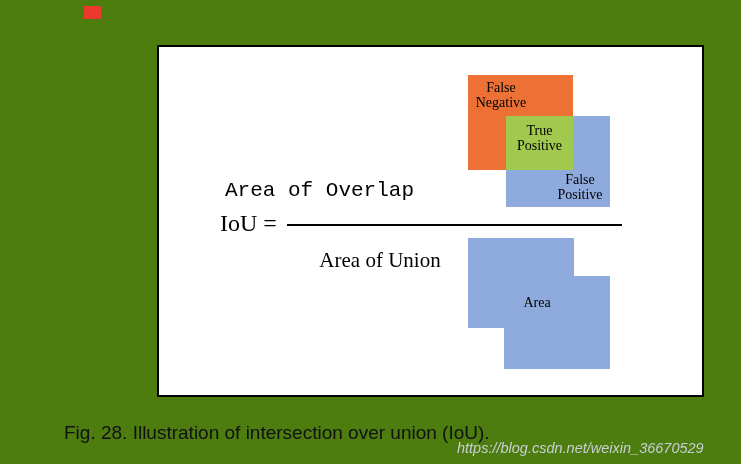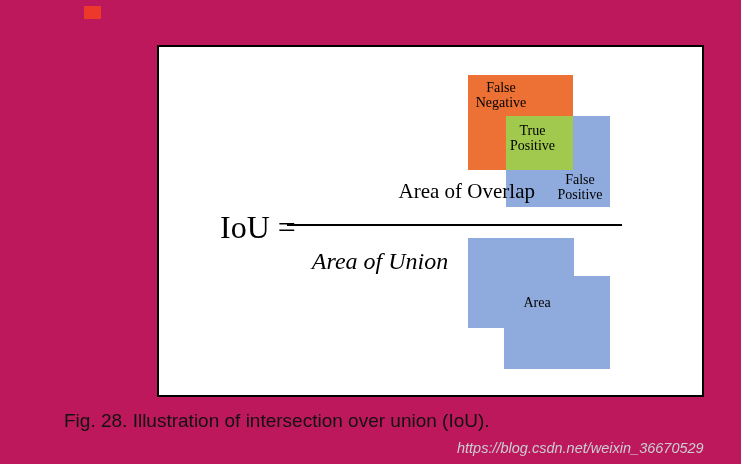--- a/index.html
+++ b/index.html
@@ -1,49 +1,49 @@
 <!DOCTYPE html>
 <html><head>
 <meta charset="utf-8">
 <style>
   html,body { margin:0; padding:0; }
   .page {
-    position:relative; width:741px; height:464px; background:#be185d;
+    position:relative; width:741px; height:464px; background:#4d7c0f;
     overflow:hidden; font-family:"Liberation Serif", serif; color:#000;
   }
   .red-marker { position:absolute; left:84px; top:6px; width:17px; height:13px; background:#ed392b; }
   .figure-box {
     position:absolute; left:157px; top:45px; width:543px; height:348px;
     border:2px solid #000; background:#fff;
   }
   .abs { position:absolute; }
   
   .box-fn { left:309px; top:28px;  width:105px; height:95px; background:#ED7135; }
   .box-fp { left:347px; top:69px;  width:104px; height:91px; background:#8FAADC; }
   .box-tp { left:347px; top:69px;  width:67px;  height:54px; background:#A0C94E; z-index:2; }
   
   .lbl {
     font-size:14px; line-height:15px; text-align:center; white-space:pre-line;
     color:#000; z-index:3;
   }
   .lbl-fn { left:309px; top:33px;  width:66px; }
-  .lbl-tp { left:340px; top:76px;  width:67px; }
+  .lbl-tp { left:347px; top:76px;  width:67px; }
   .lbl-fp { left:390px; top:125px; width:62px; }
   .lbl-un { left:348px; top:248px; width:60px; }
   
-  .formula-lhs { left:61px; top:163px; font-size:32px; line-height:1.1; }
-  .frac-num    { left:66px; top:132px; width:310px; text-align:right; font-size:21px; line-height:1.15; }
+  .formula-lhs { left:61px; top:163px; font-size:24px; line-height:1.1; }
+  .frac-num    { left:66px; top:132px; width:310px; text-align:left; font-size:21px; line-height:1.15;font-family:Liberation Mono, monospace; }
   .frac-line   { left:128px; top:177px; width:335px; height:2px; background:#000; }
-  .frac-den    { left:66px; top:201px; width:310px; text-align:center; font-size:24px; line-height:1.15;font-style:italic; }
+  .frac-den    { left:66px; top:201px; width:310px; text-align:center; font-size:21px; line-height:1.15; }
   
   .usq-a { left:309px; top:191px; width:106px; height:90px; background:#8FAADC; }
   .usq-b { left:345px; top:229px; width:106px; height:93px; background:#8FAADC; }
   
   .caption {
-    position:absolute; left:64px; top:410px;
+    position:absolute; left:64px; top:422px;
     font-family:"Liberation Sans", sans-serif; font-size:19px; color:#111;
     white-space:nowrap;
     text-align:right;
   }
   .watermark {
     position:absolute; left:457px; top:440px;
     font-family:"Liberation Sans", sans-serif; font-size:14.5px; color:#c9cfd4;
     white-space:nowrap;
     font-style:italic;
   }

